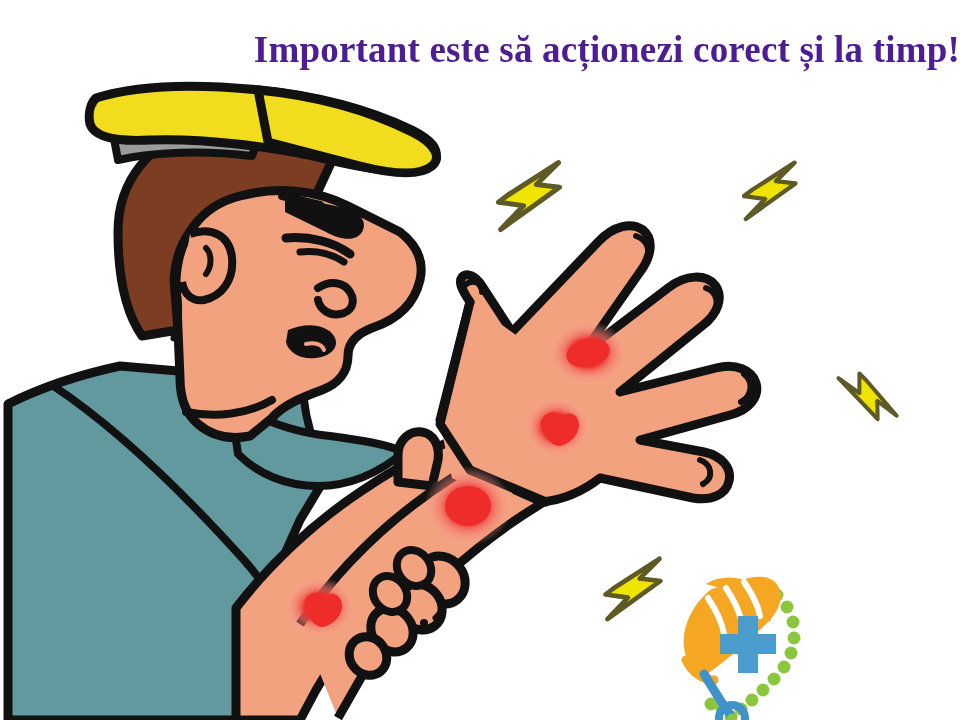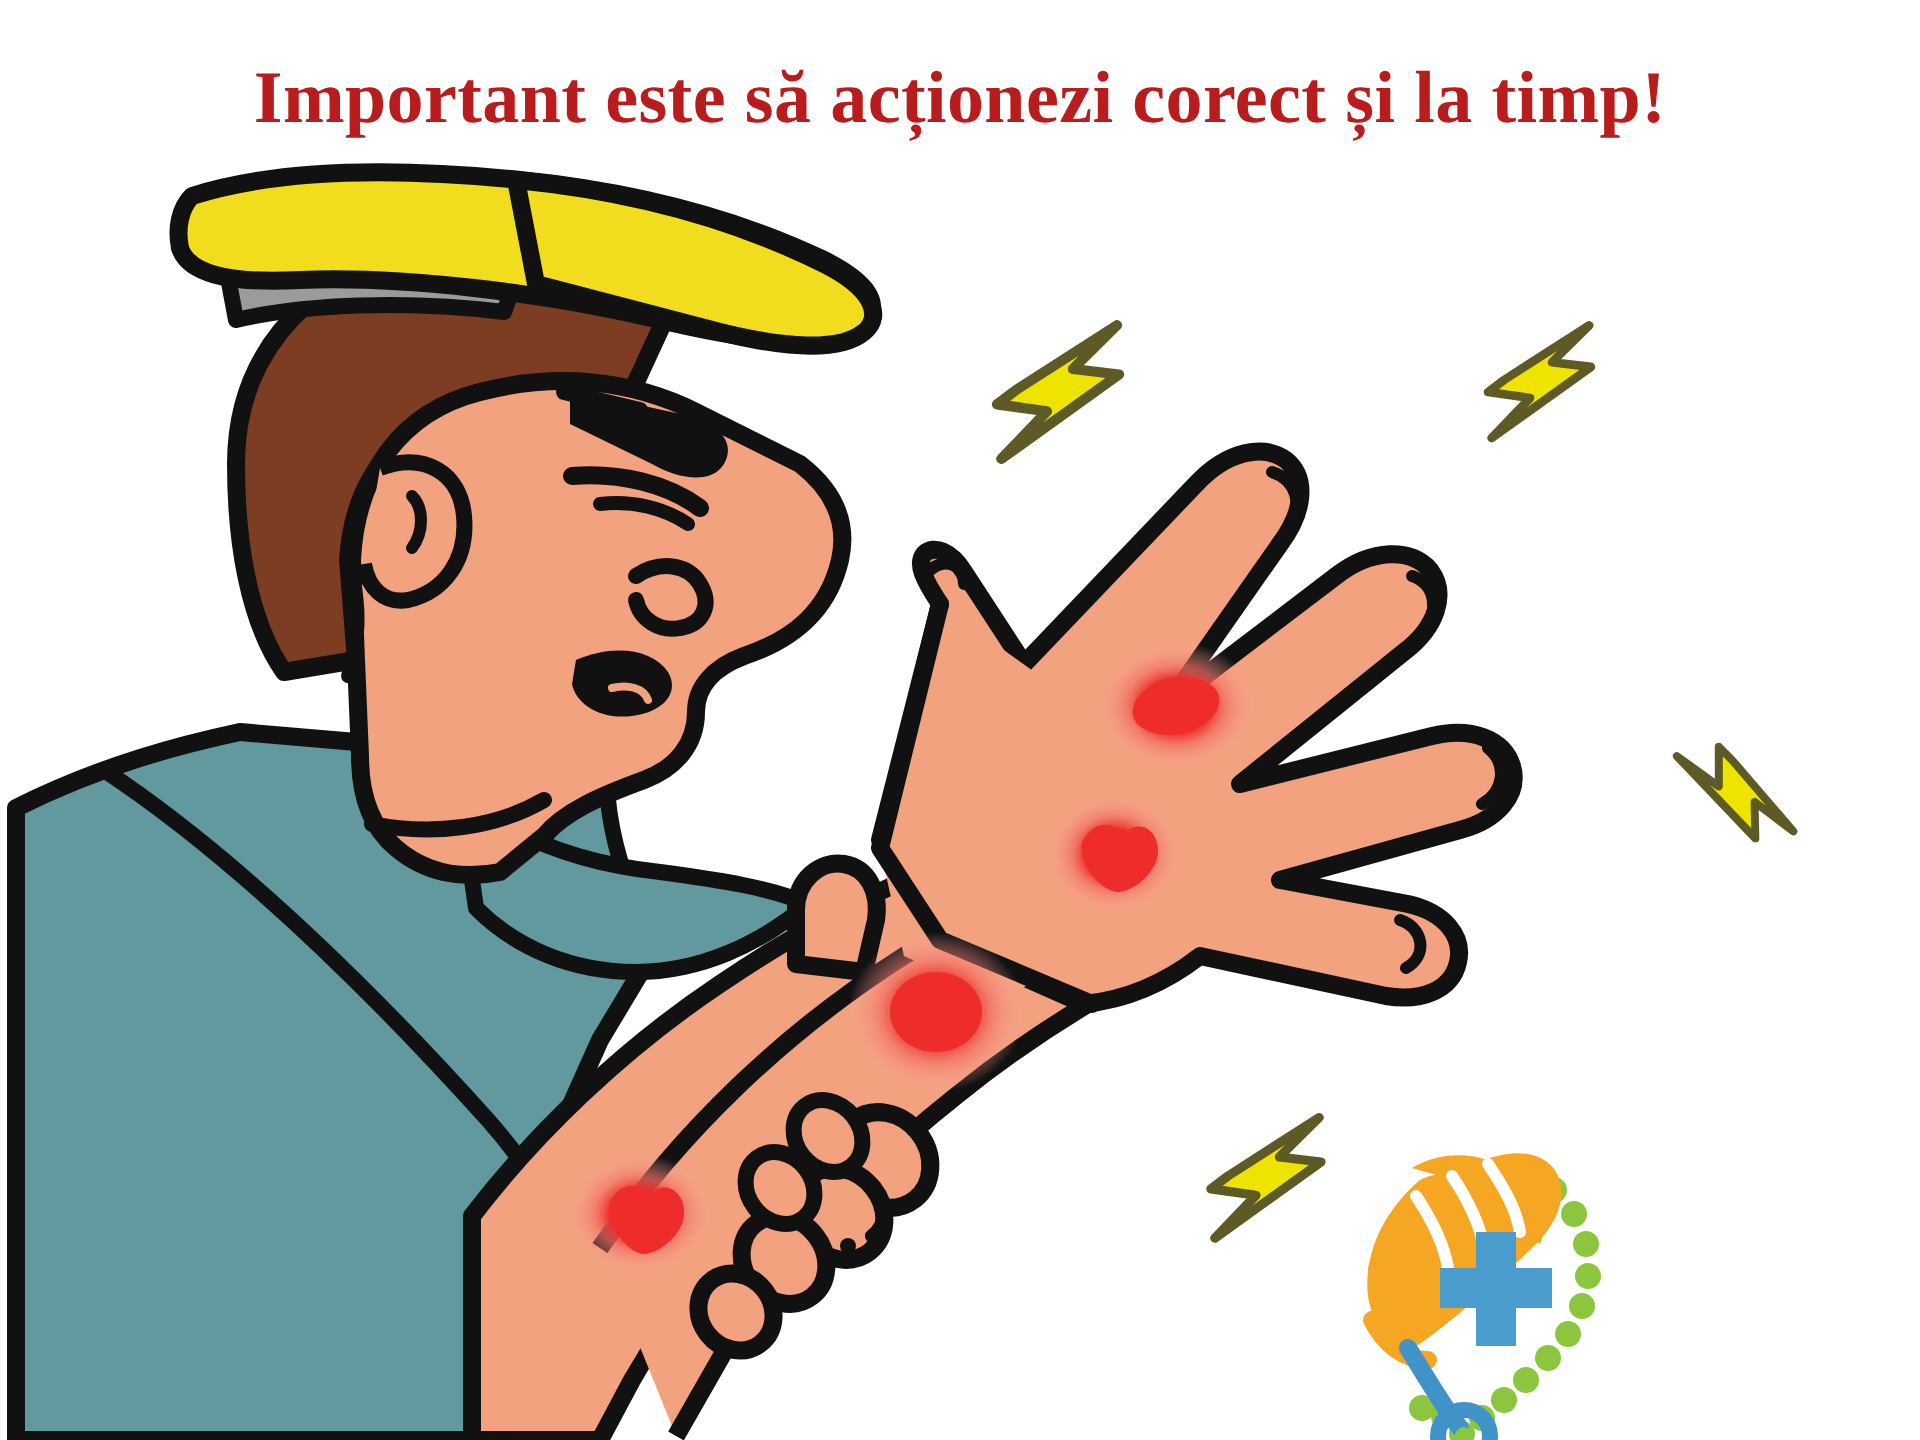--- a/index.html
+++ b/index.html
@@ -34,21 +34,21 @@
     top: 0;
     width: 960px;
     height: 720px;
   }
 </style>
 </head>
 <body>
 
 <div id="stage" style="background: rgb(255, 255, 255);">
 
-  <div id="title" style="color: #b91c1c;">Important este să acționezi corect și la timp!</div>
+  <div id="title" style="color: #4c1d95; text-align: right;">Important este să acționezi corect și la timp!</div>
 
   <svg id="art" viewBox="0 0 960 720">
     <defs>
       <radialGradient id="burnGlow">
         <stop offset="0%" stop-color="#ee2d2a" stop-opacity="1"></stop>
         <stop offset="42%" stop-color="#ee2d2a" stop-opacity="1"></stop>
         <stop offset="62%" stop-color="#f26d62" stop-opacity="0.72"></stop>
         <stop offset="100%" stop-color="#f7a8a0" stop-opacity="0"></stop>
       </radialGradient>
 

